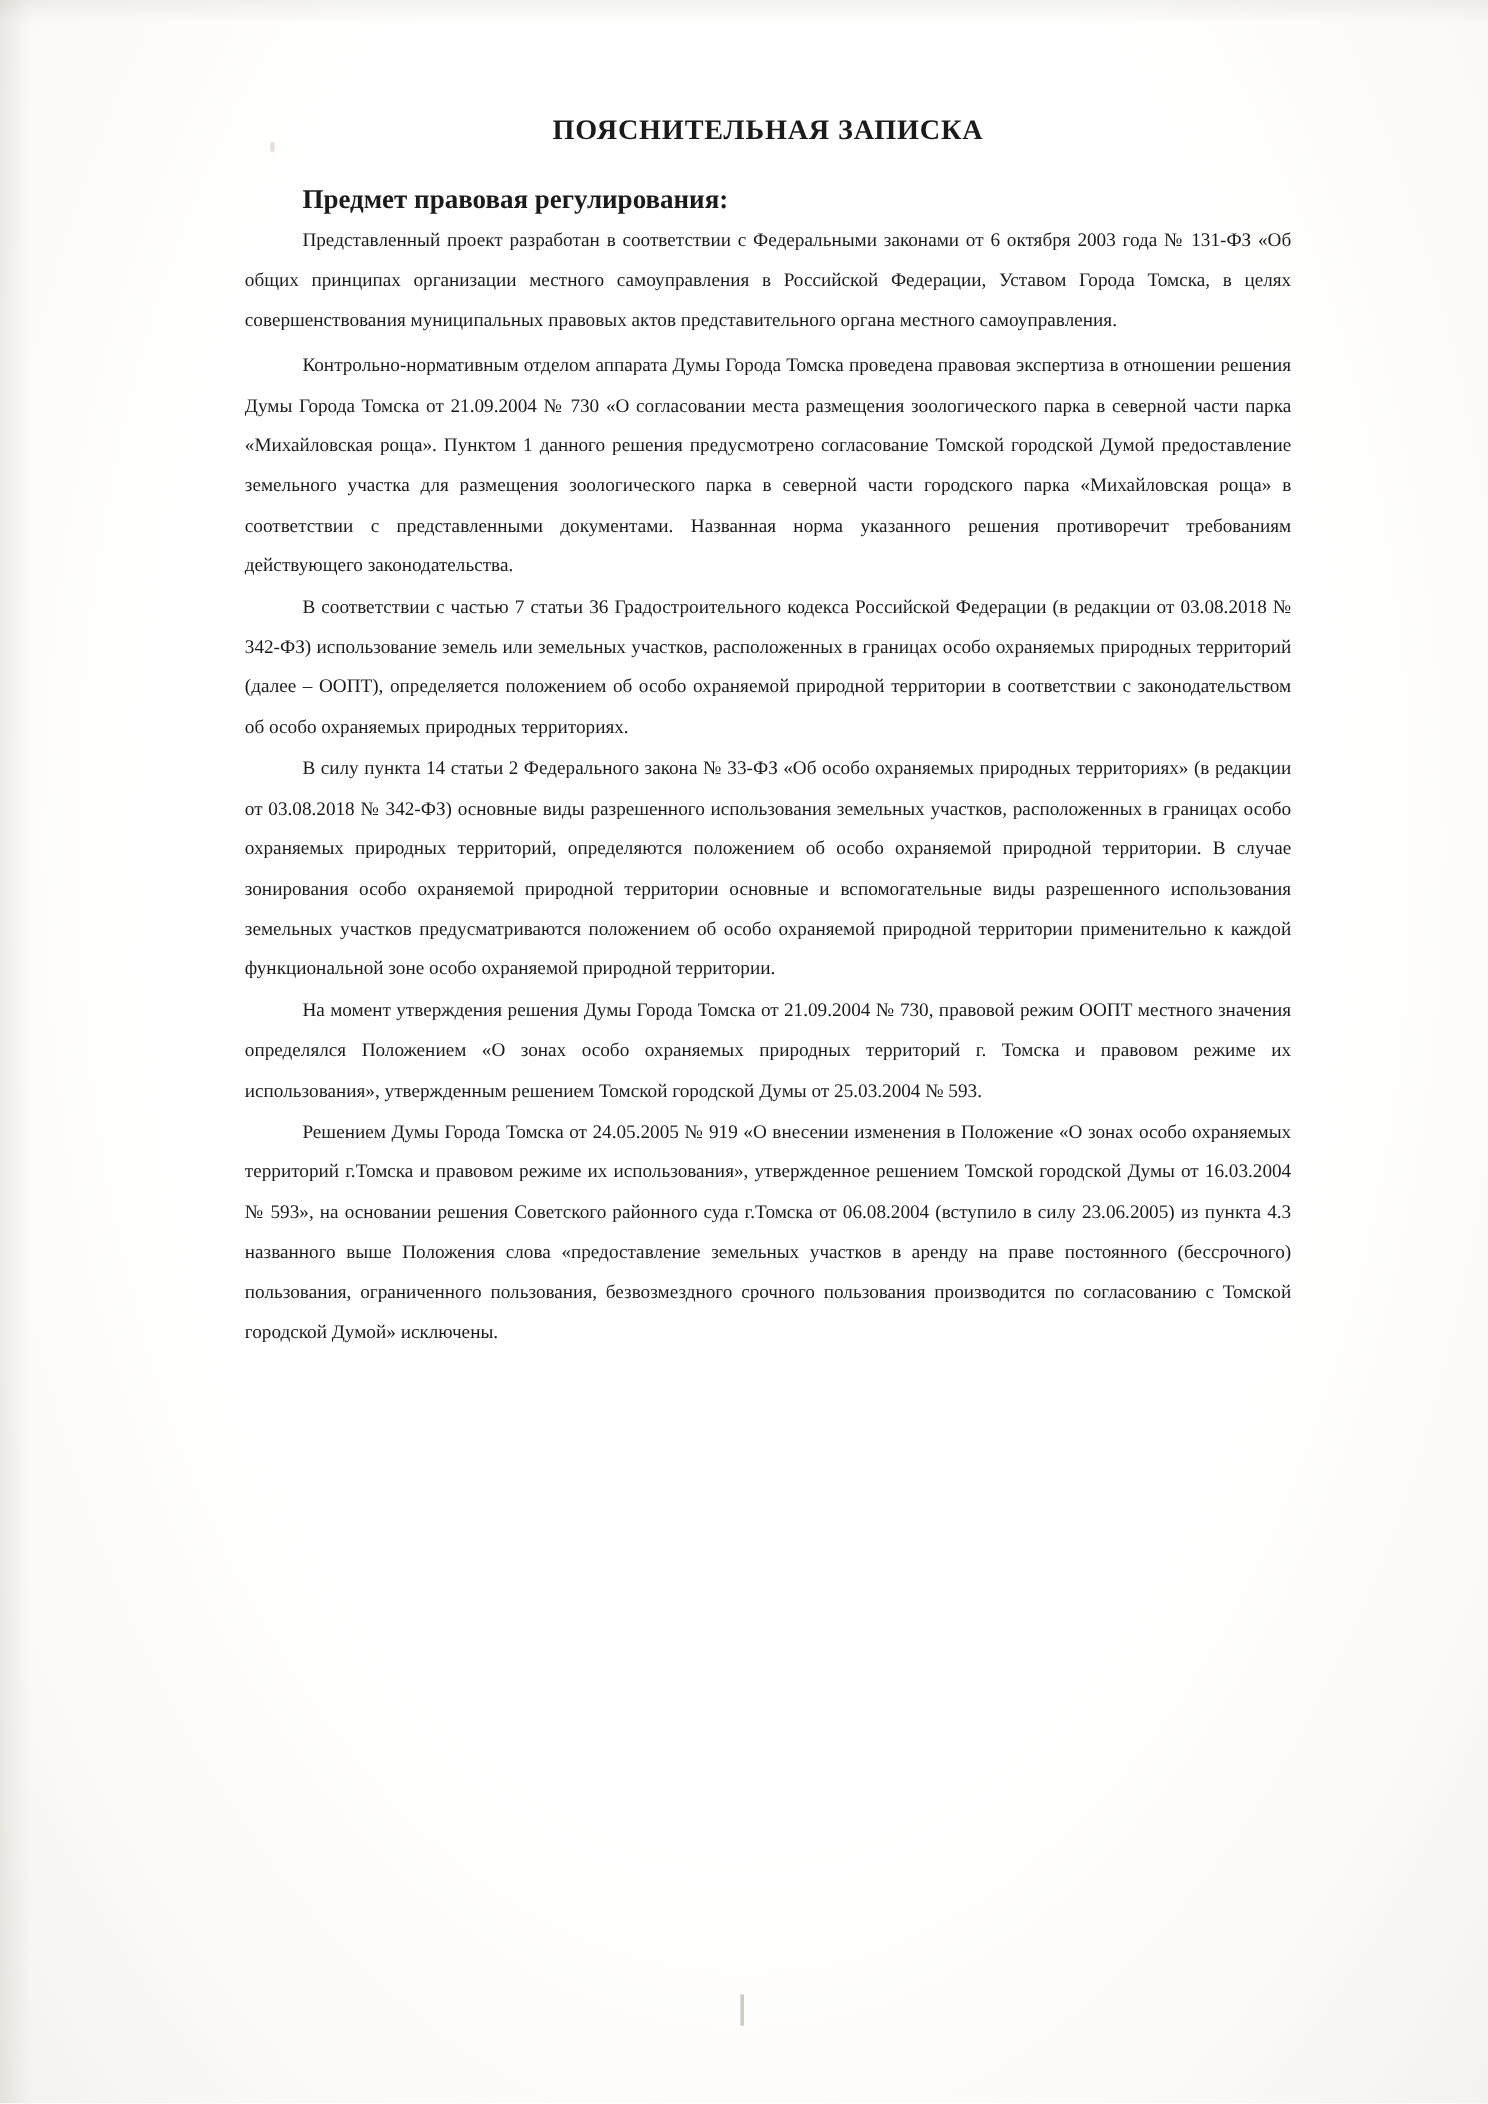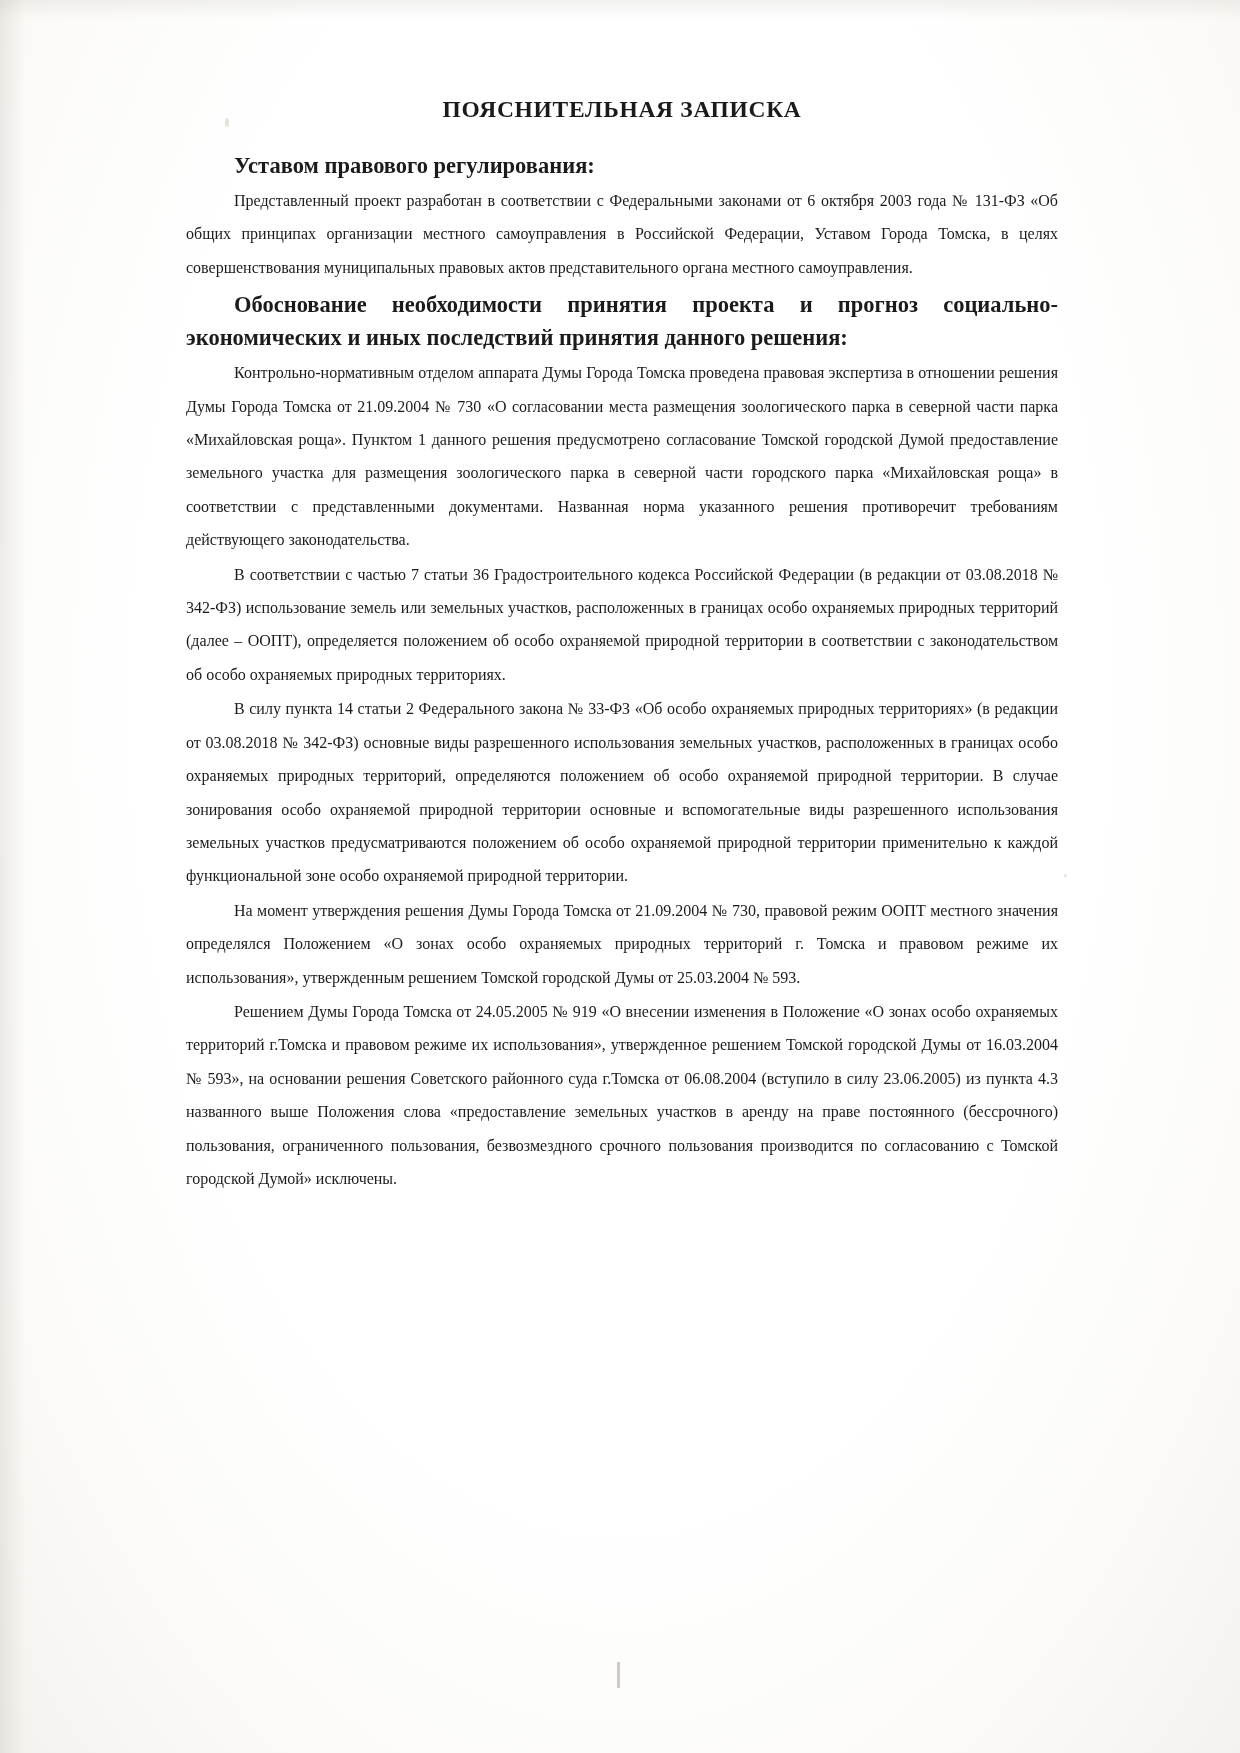--- a/index.html
+++ b/index.html
@@ -17,21 +17,21 @@
   }
   
   .page {
     position: absolute;
     inset: 0;
     background:
       radial-gradient(ellipse at 50% 40%, #ffffff 55%, #fbfaf7 80%, #f4f2ee 100%);
   }
   .content {
     position: absolute;
-    left: 186px;
+    left: 204px;
     top: 96px;
     width: 872px;
   }
   .doc-title {
     text-align: center;
     font-weight: bold;
     font-size: 23.5px;
     letter-spacing: 0.7px;
     margin: 0 0 26px 0;
   }
@@ -101,27 +101,26 @@
   <div class="edge-shadow-top"></div>
 
   <div class="speck" style="left:225px; top:118px; width:4px; height:9px;"></div>
   <div class="speck" style="left:1064px; top:874px; width:3px; height:3px;"></div>
 
   <div class="content">
 
     <h1 class="doc-title">ПОЯСНИТЕЛЬНАЯ ЗАПИСКА</h1>
 
 
-    <h3 class="section-head">Уставом правового регулирования:</h3>
+    <h3 class="section-head">Предмет правовая регулирования:</h3>
 
     <p class="body-par">Представленный проект разработан в соответствии с Федеральными законами от 6 октября 2003 года № 131-ФЗ «Об общих принципах организации местного самоуправления в Российской Федерации, Уставом Города Томска, в целях совершенствования муниципальных правовых актов представительного органа местного самоуправления.</p>
 
     <div class="spacer-sm"></div>
 
-    <h3 class="section-head wide">Обоснование необходимости принятия проекта и прогноз социально-экономических и иных последствий принятия данного решения:</h3>
 
     <p class="body-par">Контрольно-нормативным отделом аппарата Думы Города Томска проведена правовая экспертиза в отношении решения Думы Города Томска от 21.09.2004 № 730 «О согласовании места размещения зоологического парка в северной части парка «Михайловская роща». Пунктом 1 данного решения предусмотрено согласование Томской городской Думой предоставление земельного участка для размещения зоологического парка в северной части городского парка «Михайловская роща» в соответствии с представленными документами. Названная норма указанного решения противоречит требованиям действующего законодательства.</p>
 
     <p class="body-par">В соответствии с частью 7 статьи 36 Градостроительного кодекса Российской Федерации (в редакции от 03.08.2018 № 342-ФЗ) использование земель или земельных участков, расположенных в границах особо охраняемых природных территорий (далее – ООПТ), определяется положением об особо охраняемой природной территории в соответствии с законодательством об особо охраняемых природных территориях.</p>
 
     <p class="body-par">В силу пункта 14 статьи 2 Федерального закона № 33-ФЗ «Об особо охраняемых природных территориях» (в редакции от 03.08.2018 № 342-ФЗ) основные виды разрешенного использования земельных участков, расположенных в границах особо охраняемых природных территорий, определяются положением об особо охраняемой природной территории. В случае зонирования особо охраняемой природной территории основные и вспомогательные виды разрешенного использования земельных участков предусматриваются положением об особо охраняемой природной территории применительно к каждой функциональной зоне особо охраняемой природной территории.</p>
 
     <p class="body-par">На момент утверждения решения Думы Города Томска от 21.09.2004 № 730, правовой режим ООПТ местного значения определялся Положением «О зонах особо охраняемых природных территорий г. Томска и правовом режиме их использования», утвержденным решением Томской городской Думы от 25.03.2004 № 593.</p>
 
     <p class="body-par">Решением Думы Города Томска от 24.05.2005 № 919 «О внесении изменения в Положение «О зонах особо охраняемых территорий г.Томска и правовом режиме их использования», утвержденное решением Томской городской Думы от 16.03.2004 № 593», на основании решения Советского районного суда г.Томска от 06.08.2004 (вступило в силу 23.06.2005) из пункта 4.3 названного выше Положения слова «предоставление земельных участков в аренду на праве постоянного (бессрочного) пользования, ограниченного пользования, безвозмездного срочного пользования производится по согласованию с Томской городской Думой» исключены.</p>

